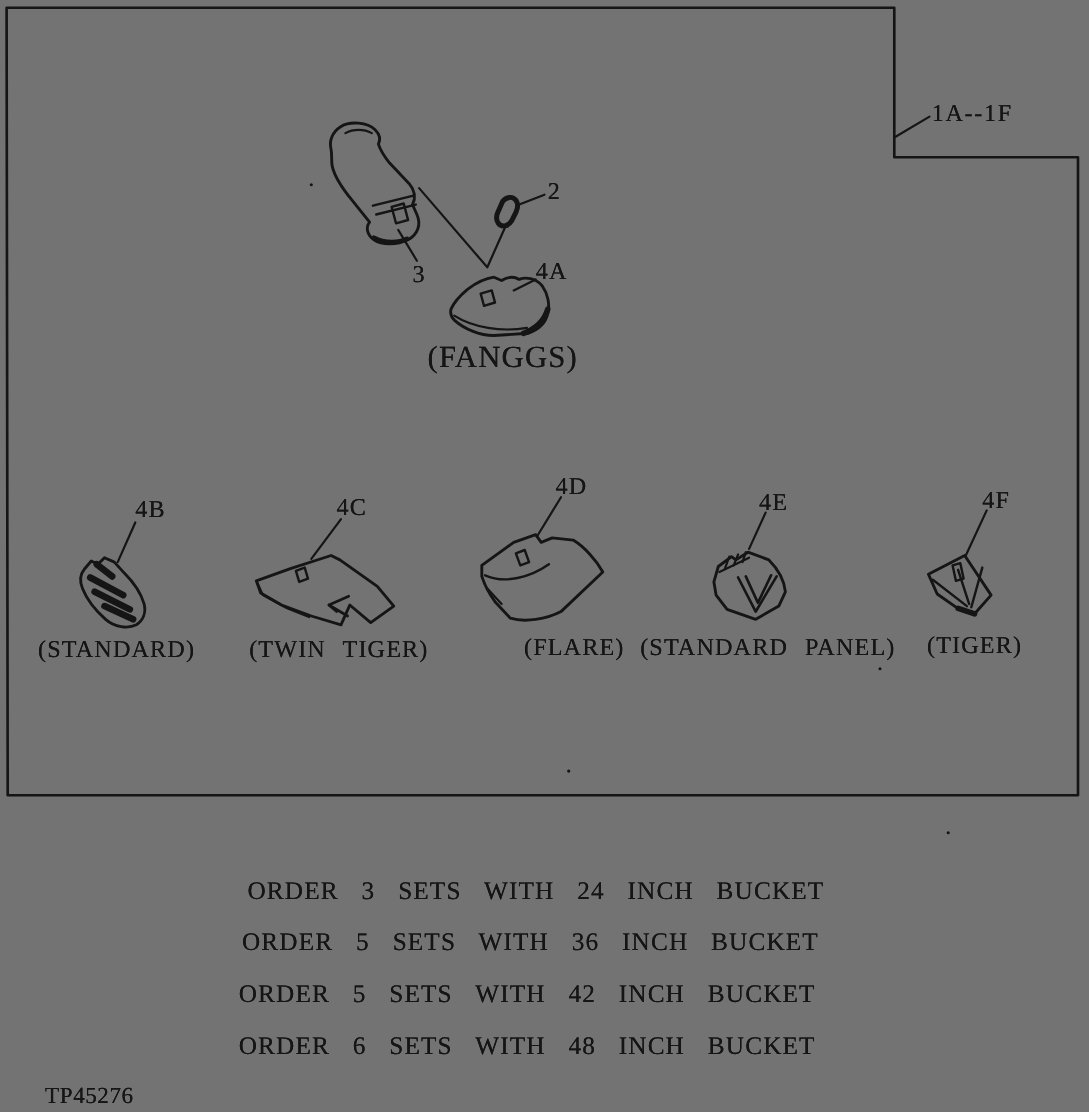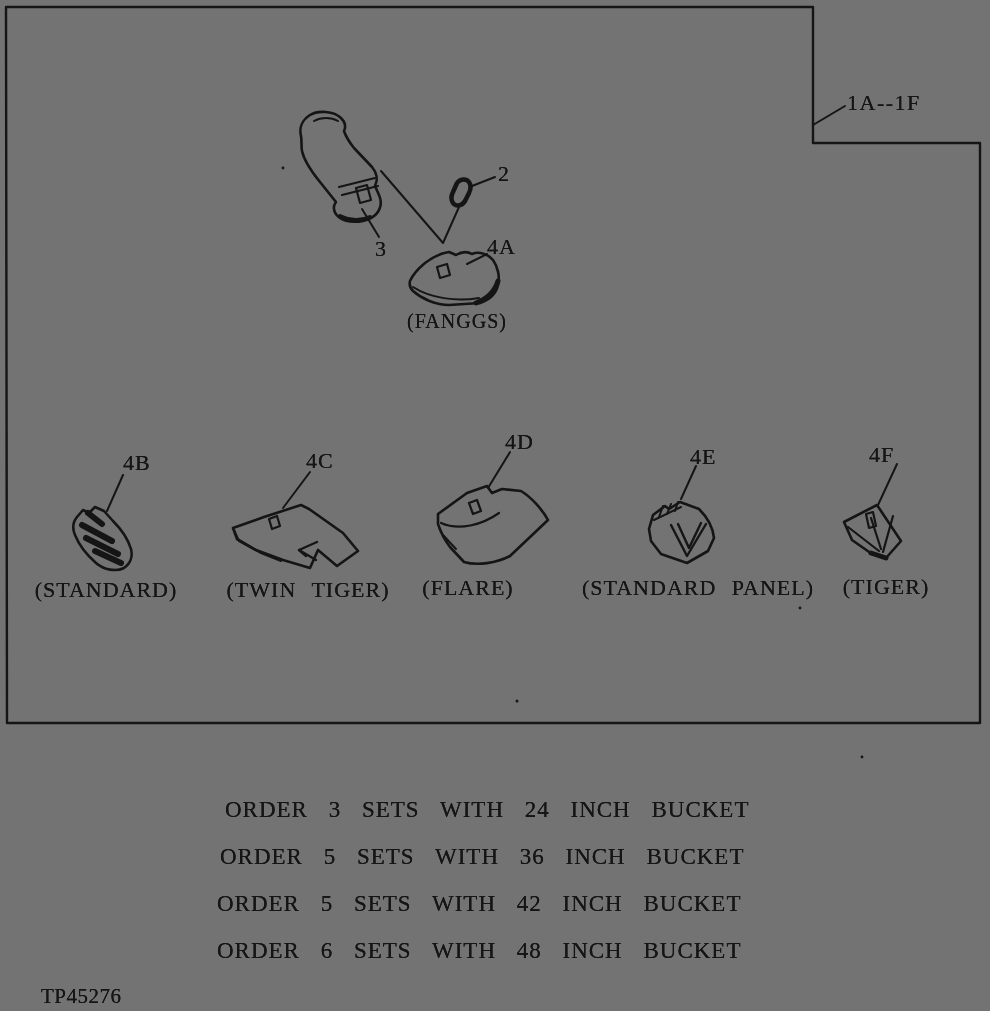--- a/index.html
+++ b/index.html
@@ -135,26 +135,26 @@
 
   <div class="lbl sheet-ref" style="left:847px;top:90px">1A--1F</div>
 
   <div class="lbl callout" style="left:498px;top:161px">2</div>
   <div class="lbl callout" style="left:375px;top:236px">3</div>
   <div class="lbl callout" style="left:487px;top:234px">4A</div>
   <div class="lbl callout" style="left:123px;top:450px">4B</div>
   <div class="lbl callout" style="left:306px;top:448px">4C</div>
   <div class="lbl callout" style="left:505px;top:429px">4D</div>
   <div class="lbl callout" style="left:690px;top:444px">4E</div>
-  <div class="lbl callout" style="left:869px;top:442px">4F</div>
+  <div class="lbl callout" style="left:893px;top:442px">4F</div>
 
-  <div class="lbl tooth-name" style="left:457px;top:310px;font-size:20px">(FANGGS)</div>
+  <div class="lbl tooth-name" style="left:457px;top:310px;font-size:28px">(FANGGS)</div>
   <div class="lbl tooth-name" style="left:106px;top:577px">(STANDARD)</div>
   <div class="lbl tooth-name" style="left:308px;top:577px">(TWIN TIGER)</div>
-  <div class="lbl tooth-name" style="left:468px;top:575px">(FLARE)</div>
+  <div class="lbl tooth-name" style="left:522px;top:575px">(FLARE)</div>
   <div class="lbl tooth-name" style="left:698px;top:575px">(STANDARD PANEL)</div>
   <div class="lbl tooth-name" style="left:886px;top:574px">(TIGER)</div>
 
   <div class="orders">
     <div class="order-line">ORDER 3 SETS WITH 24 INCH BUCKET</div>
     <div class="order-line">ORDER 5 SETS WITH 36 INCH BUCKET</div>
     <div class="order-line">ORDER 5 SETS WITH 42 INCH BUCKET</div>
     <div class="order-line">ORDER 6 SETS WITH 48 INCH BUCKET</div>
   </div>
 

